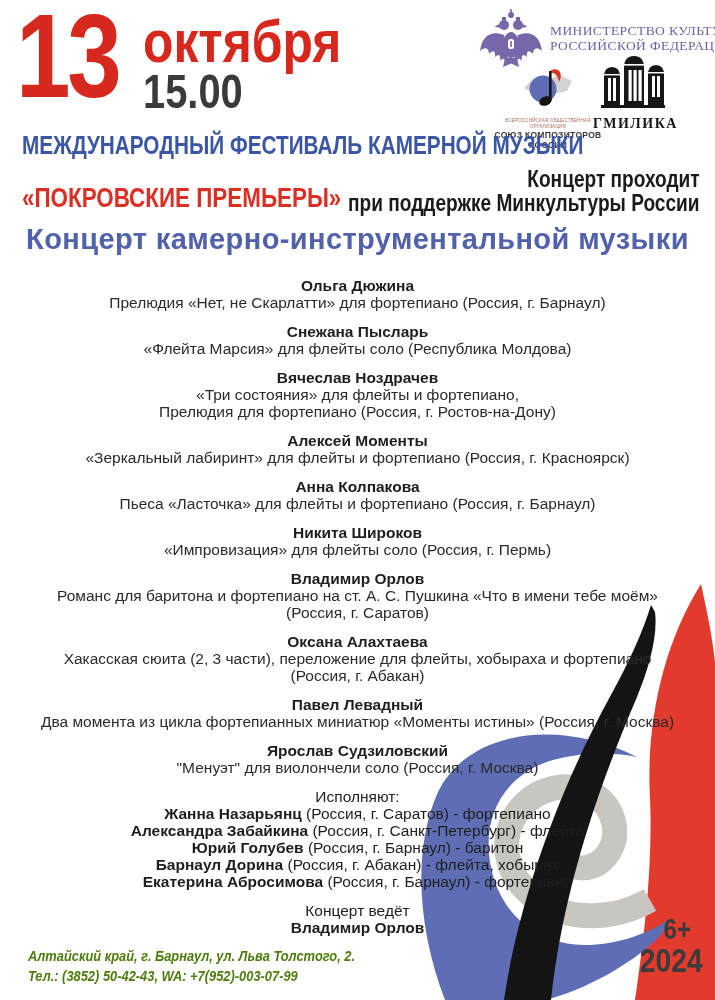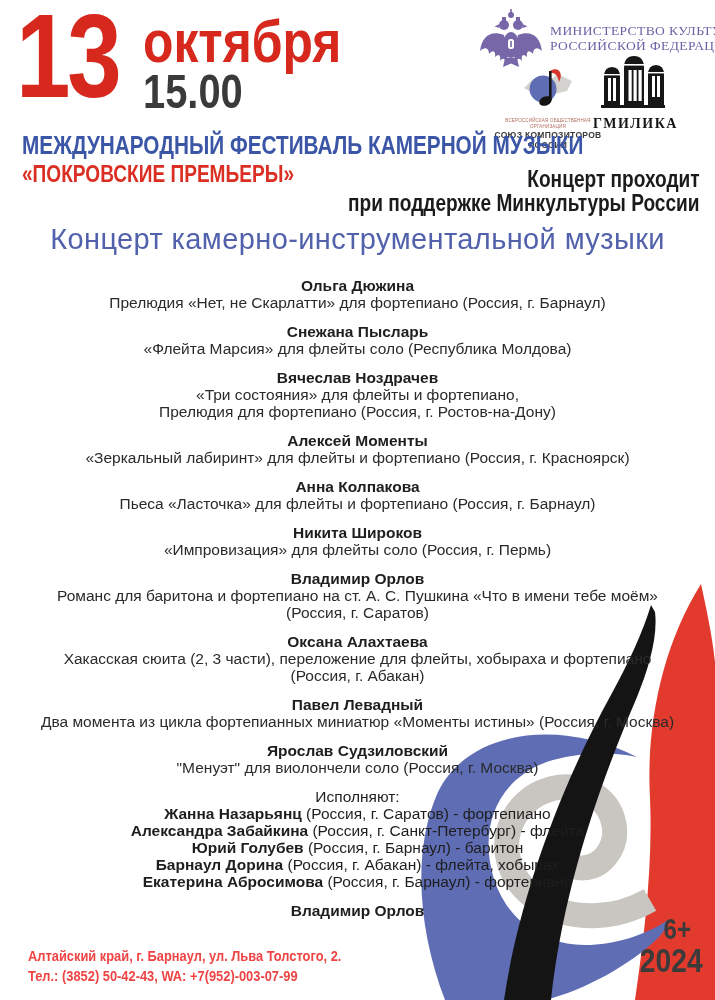--- a/index.html
+++ b/index.html
@@ -30,44 +30,44 @@
   .composers{left:494px;top:60px;width:108px;text-align:center;}
   .composers .tiny{font-size:4.5px;color:#b06a5a;line-height:6px;letter-spacing:.2px;}
   .composers .big{font-size:8.5px;font-weight:bold;color:#3a3a3a;line-height:10px;letter-spacing:.3px;}
   .gmilika{left:593px;top:52px;width:80px;text-align:center;}
   .gmilika-label{font-family:"Liberation Serif",serif;font-weight:bold;
     font-size:14px;color:#161616;letter-spacing:1.5px;margin-top:2px;}
 
   
   .festival{left:22px;top:131px;}
   .festival-line1{font-size:25px;font-weight:bold;color:#3b56a6;line-height:28px;}
-  .festival-line2{font-size:23px;font-weight:bold;color:#dc2f23;line-height:30px;}
+  .festival-line2{font-size:27px;font-weight:bold;color:#dc2f23;line-height:30px;margin-top:24px;}
   .support{right:15px;top:167px;text-align:right;}
   .support div{font-size:23px;font-weight:bold;color:#1b1b1b;line-height:24px;}
   .concert-title{
     left:0;top:223px;width:715px;text-align:center;
-    font-size:29px;font-weight:normal;color:#5161ab;letter-spacing:.4px;
+    font-size:29px;font-weight:bold;color:#5161ab;letter-spacing:.4px;
   }
 
   
   .program{
     left:0;top:277px;width:715px;
     display:flex;flex-direction:column;gap:12px;
     text-align:center;color:#1e1e1e;
   }
   .entry .composer{font-size:15.5px;font-weight:bold;line-height:17px;}
   .entry .work{font-size:15.5px;line-height:17px;white-space:pre-line;color:#2a2a2a;}
   .perf-heading{font-size:15.5px;line-height:17px;}
   .perf-line{font-size:15.5px;line-height:17px;}
   .perf-line .b{font-weight:bold;}
   .host div{font-size:15.5px;line-height:17px;}
   .host .b{font-weight:bold;}
 
   
-  .address{left:28px;top:946px;color:#ef4444;font-weight:bold;}
+  .address{left:28px;top:946px;color:#4d7c0f;font-weight:bold;font-style:italic;}
   .address div{font-size:15.5px;line-height:20px;}
   .age-year{right:12px;top:916px;text-align:right;color:#3b3b3b;font-weight:bold;line-height:.95;}
   .age-year .age{font-size:29px;padding-right:12px;}
   .age-year .year{font-size:34px;}
 
   
   .artwork{position:absolute;left:0;top:0;width:715px;height:1000px;z-index:0;}
 </style>
 </head>
 <body>
@@ -212,20 +212,21 @@
     <div>
       <div class="perf-heading">Исполняют:</div>
       <div class="perf-line"><span class="b">Жанна Назарьянц</span><span> (Россия, г. Саратов) - фортепиано</span></div>
       <div class="perf-line"><span class="b">Александра Забайкина</span><span> (Россия, г. Санкт-Петербург) - флейта</span></div>
       <div class="perf-line"><span class="b">Юрий Голубев</span><span> (Россия, г. Барнаул) - баритон</span></div>
       <div class="perf-line"><span class="b">Барнаул Дорина</span><span> (Россия, г. Абакан) - флейта, хобырах</span></div>
       <div class="perf-line"><span class="b">Екатерина Абросимова</span><span> (Россия, г. Барнаул) - фортепиано</span></div>
     </div>
 
     <div class="host">
+      <div>Концерт ведёт</div>
       <div class="b">Владимир Орлов</div>
     </div>
   </div>
 
   <div class="layer address">
     <div><span class="cx">Алтайский край,  г. Барнаул, ул. Льва Толстого, 2.</span></div>
     <div><span class="cx">Тел.: (3852) 50-42-43, WA: +7(952)-003-07-99</span></div>
   </div>
 
   <div class="layer age-year">

